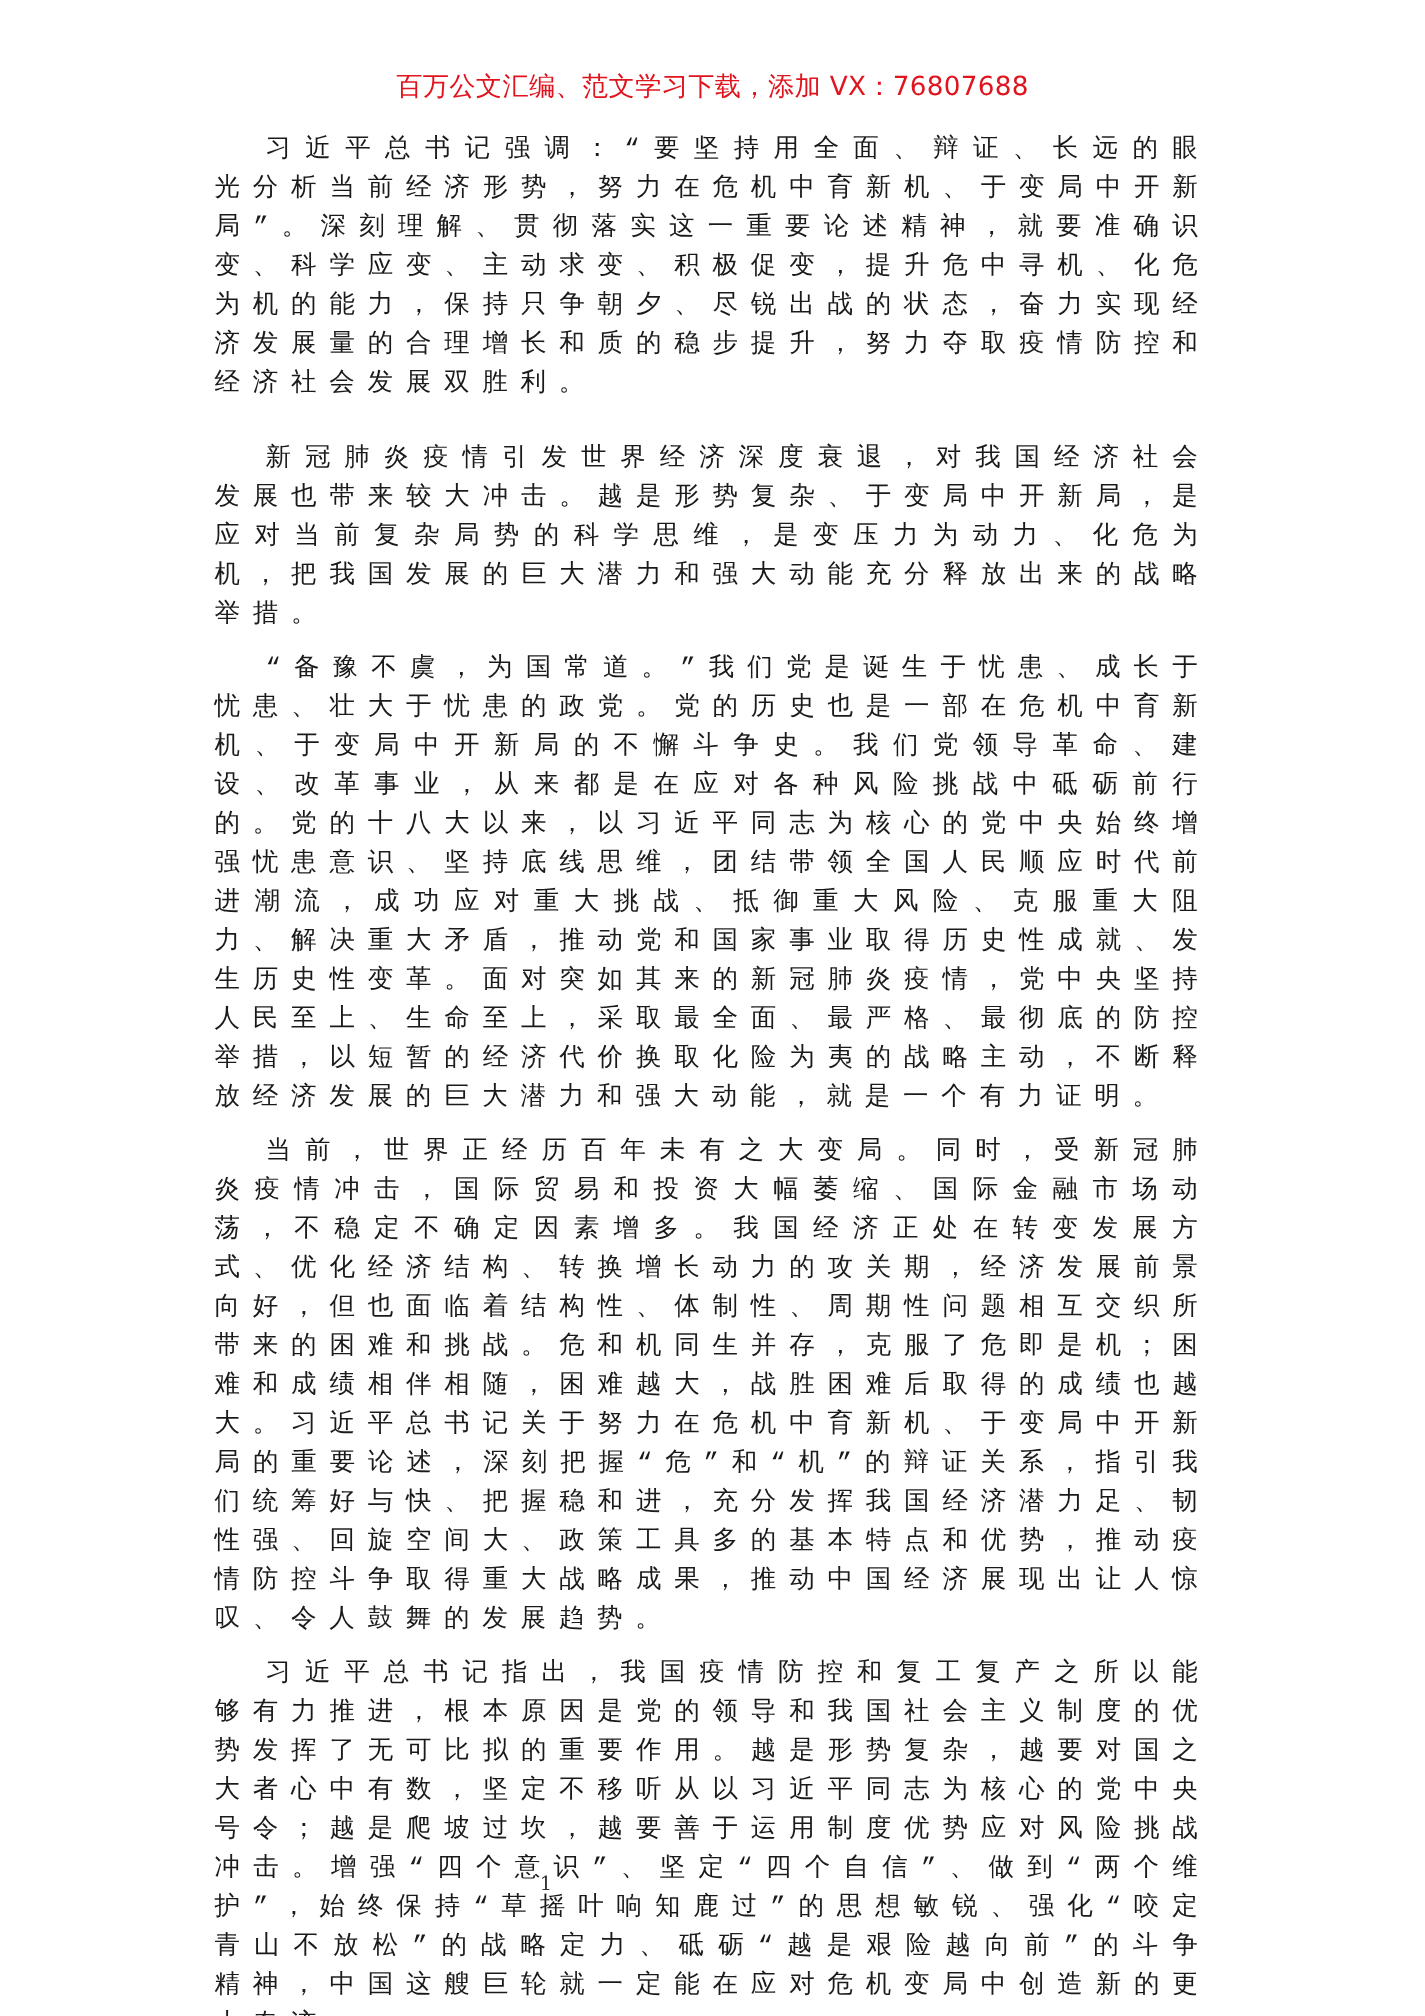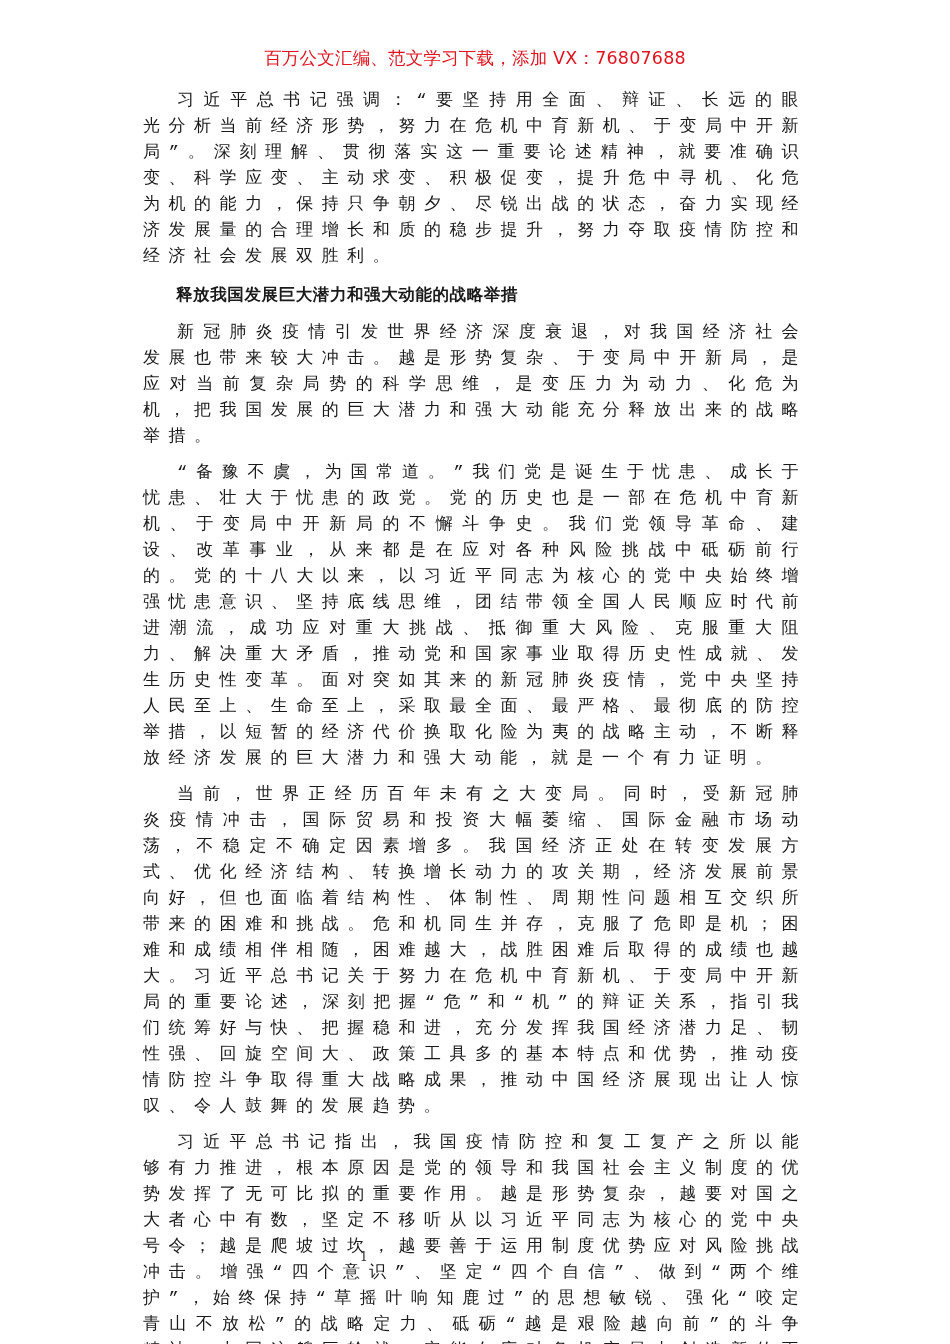--- a/index.html
+++ b/index.html
@@ -78,21 +78,20 @@
 <div class="page">
 
   <div class="watermark-header">百万公文汇编、范文学习下载，添加 VX：76807688</div>
 
   <div class="content">
 
     <p class="para">习近平总书记强调：“要坚持用全面、辩证、长远的眼光分析当前经济形势，努力在危机中育新机、于变局中开新局”。深刻理解、贯彻落实这一重要论述精神，就要准确识变、科学应变、主动求变、积极促变，提升危中寻机、化危为机的能力，保持只争朝夕、尽锐出战的状态，奋力实现经济发展量的合理增长和质的稳步提升，努力夺取疫情防控和经济社会发展双胜利。</p>
 
     <div class="gap-m"></div>
 
-    <p class="heading">释放我国发展巨大潜力和强大动能的战略举措</p>
 
     <div class="gap-m"></div>
 
     <p class="para">新冠肺炎疫情引发世界经济深度衰退，对我国经济社会发展也带来较大冲击。越是形势复杂、于变局中开新局，是应对当前复杂局势的科学思维，是变压力为动力、化危为机，把我国发展的巨大潜力和强大动能充分释放出来的战略举措。</p>
 
     <div class="gap-s"></div>
 
     <p class="para">“备豫不虞，为国常道。”我们党是诞生于忧患、成长于忧患、壮大于忧患的政党。党的历史也是一部在危机中育新机、于变局中开新局的不懈斗争史。我们党领导革命、建设、改革事业，从来都是在应对各种风险挑战中砥砺前行的。党的十八大以来，以习近平同志为核心的党中央始终增强忧患意识、坚持底线思维，团结带领全国人民顺应时代前进潮流，成功应对重大挑战、抵御重大风险、克服重大阻力、解决重大矛盾，推动党和国家事业取得历史性成就、发生历史性变革。面对突如其来的新冠肺炎疫情，党中央坚持人民至上、生命至上，采取最全面、最严格、最彻底的防控举措，以短暂的经济代价换取化险为夷的战略主动，不断释放经济发展的巨大潜力和强大动能，就是一个有力证明。</p>
 
     <div class="gap-s"></div>

